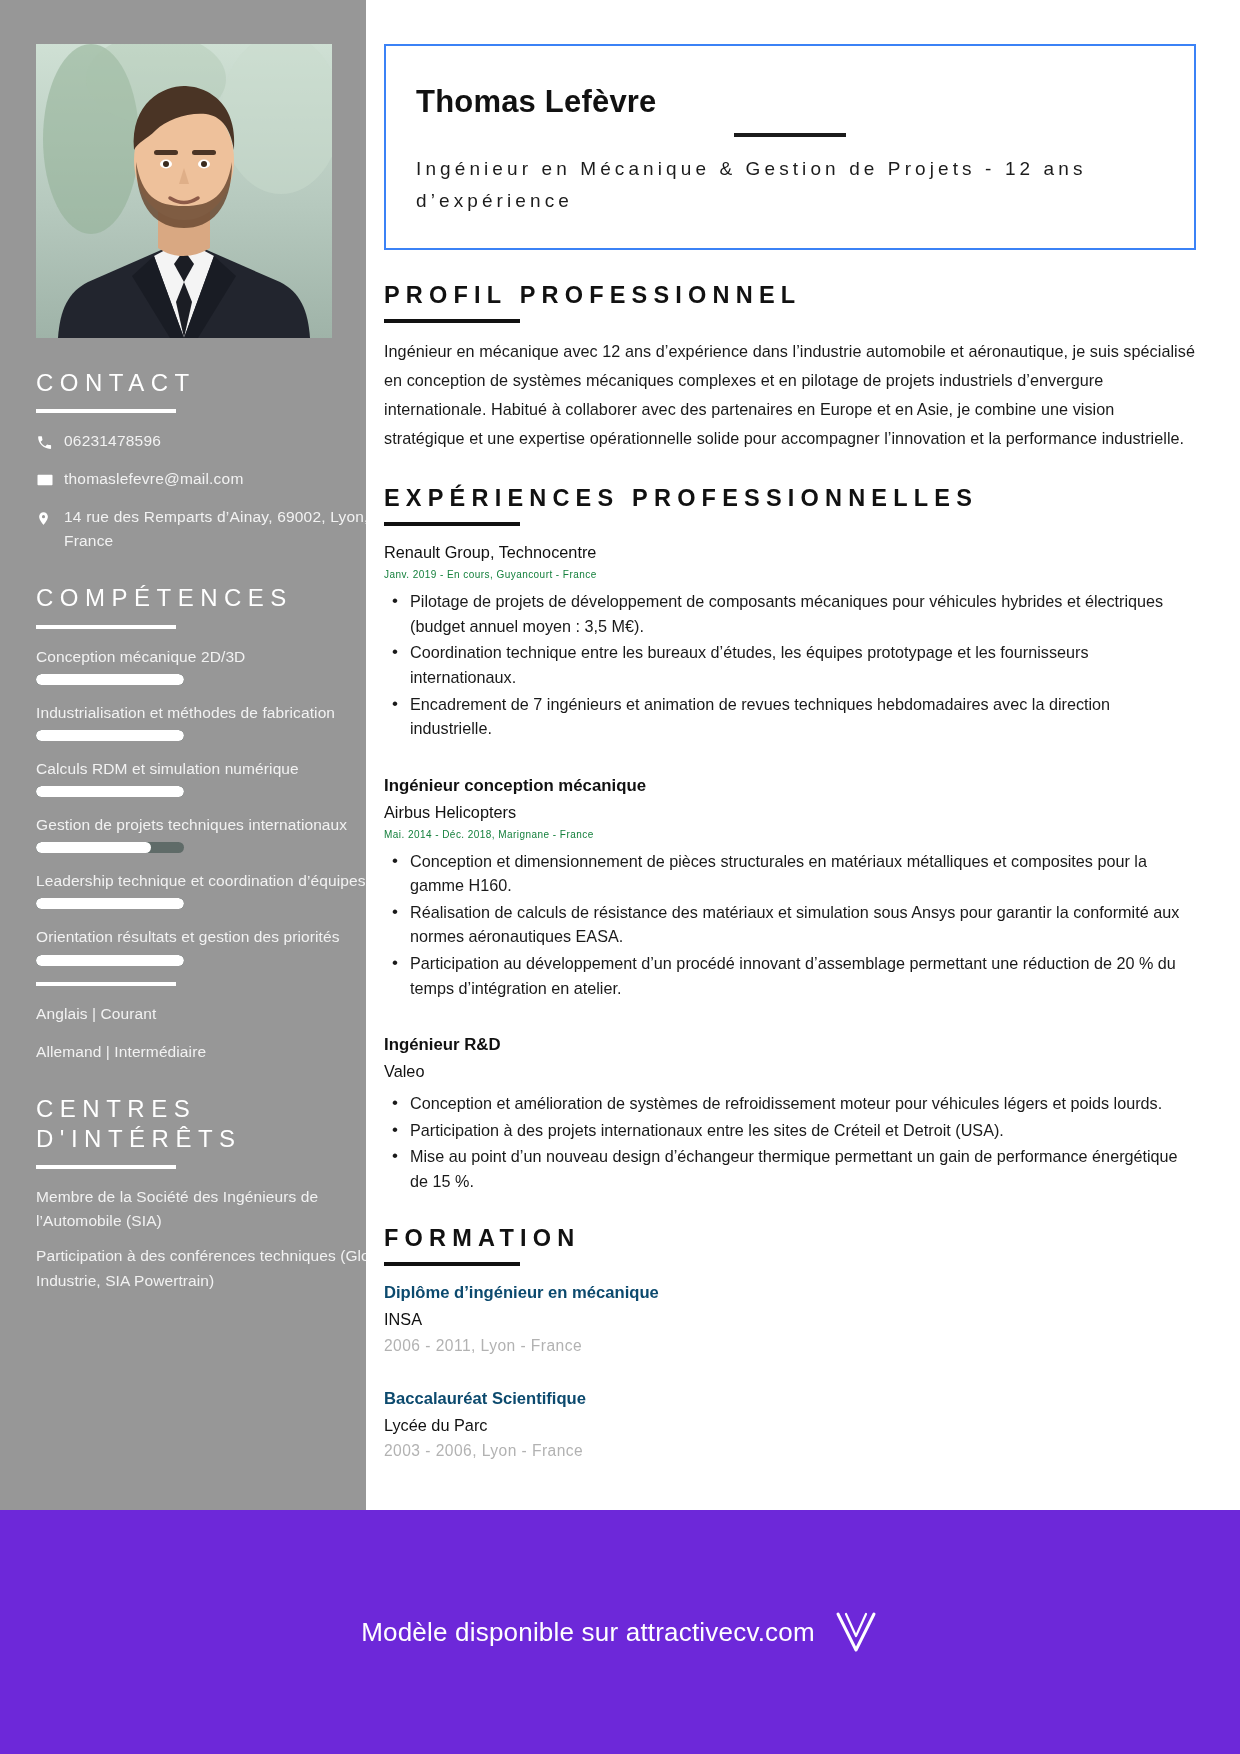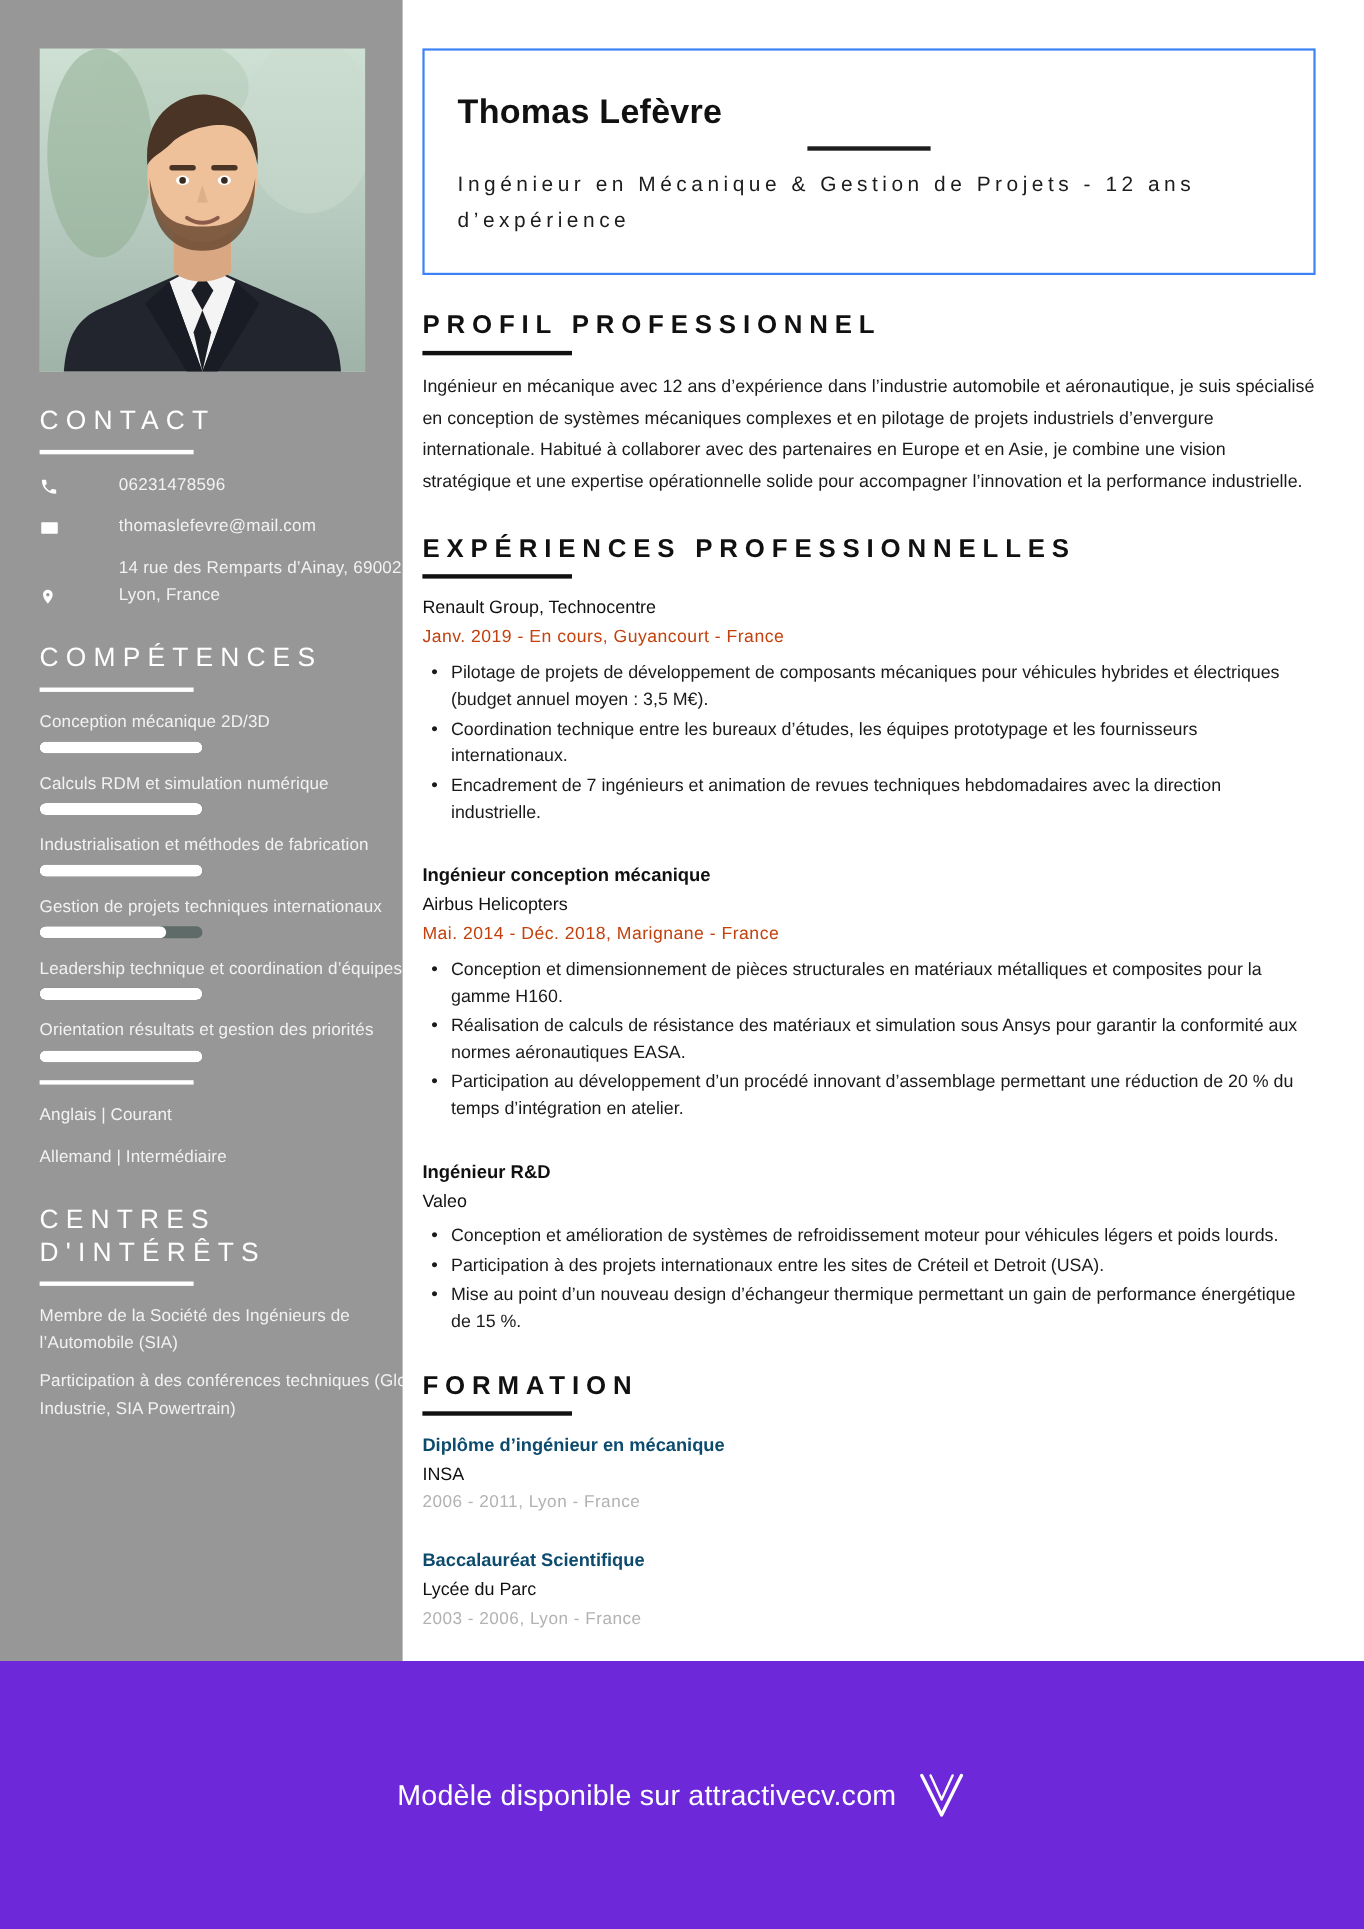--- a/index.html
+++ b/index.html
@@ -32,23 +32,22 @@
     letter-spacing:6.5px;
     line-height:1.26;
     margin-top:30px;
   }
   .side-rule {
     width:140px; height:4px; background:#ffffff;
     margin-top:11px; margin-bottom:16px;
   }
 
   .contact-row {
-    display:flex; align-items:flex-end;
+    display:flex; align-items:flex-start;
     margin-bottom:14px;
-    gap:44px;
   }
   .contact-ico {
     width:28px; min-width:28px; height:22px;
     display:flex; align-items:center; justify-content:flex-start;
     margin-top:2px;
   }
   .contact-ico svg { fill:#ffffff; }
   .contact-txt {
     color:#f2f2f2; font-size:15.5px; line-height:1.55;
     letter-spacing:.2px;
@@ -117,21 +116,21 @@
 
   .job { margin-bottom:8px; }
   .job-title {
     font-size:16.8px; font-weight:700; color:#111;
     line-height:1.6;
   }
   .job-org {
     font-size:16.3px; color:#111; line-height:1.58;
   }
   .job-meta {
-    font-size:16px; color:#c2410c; line-height:1.7;
+    font-size:10px; color:#15803d; line-height:1.7;
     letter-spacing:.45px;
   }
   ul.bullets { list-style:none; margin:6px 0 0 0; padding:0; }
   ul.bullets li {
     position:relative; padding-left:26px;
     font-size:16.2px; color:#1a1a1a; line-height:1.52;
     margin-bottom:2px;
   }
   ul.bullets li::before {
     content:"•"; position:absolute; left:8px; top:-1px;
@@ -242,27 +241,27 @@
     <h2 class="side-h">COMPÉTENCES</h2>
     <div class="side-rule"></div>
     <div id="skills-list">
         <div class="skill">
           <div class="skill-label">Conception mécanique 2D/3D</div>
           <div class="bar">
             <i style="width: 100%;"></i>
           </div>
         </div>
         <div class="skill">
+          <div class="skill-label">Industrialisation et méthodes de fabrication</div>
+          <div class="bar">
+            <i style="width: 100%;"></i>
+          </div>
+        </div>
+        <div class="skill">
           <div class="skill-label">Calculs RDM et simulation numérique</div>
-          <div class="bar">
-            <i style="width: 100%;"></i>
-          </div>
-        </div>
-        <div class="skill">
-          <div class="skill-label">Industrialisation et méthodes de fabrication</div>
           <div class="bar">
             <i style="width: 100%;"></i>
           </div>
         </div>
         <div class="skill">
           <div class="skill-label">Gestion de projets techniques internationaux</div>
           <div class="bar">
             <i style="width: 78%;"></i>
           </div>
         </div>

